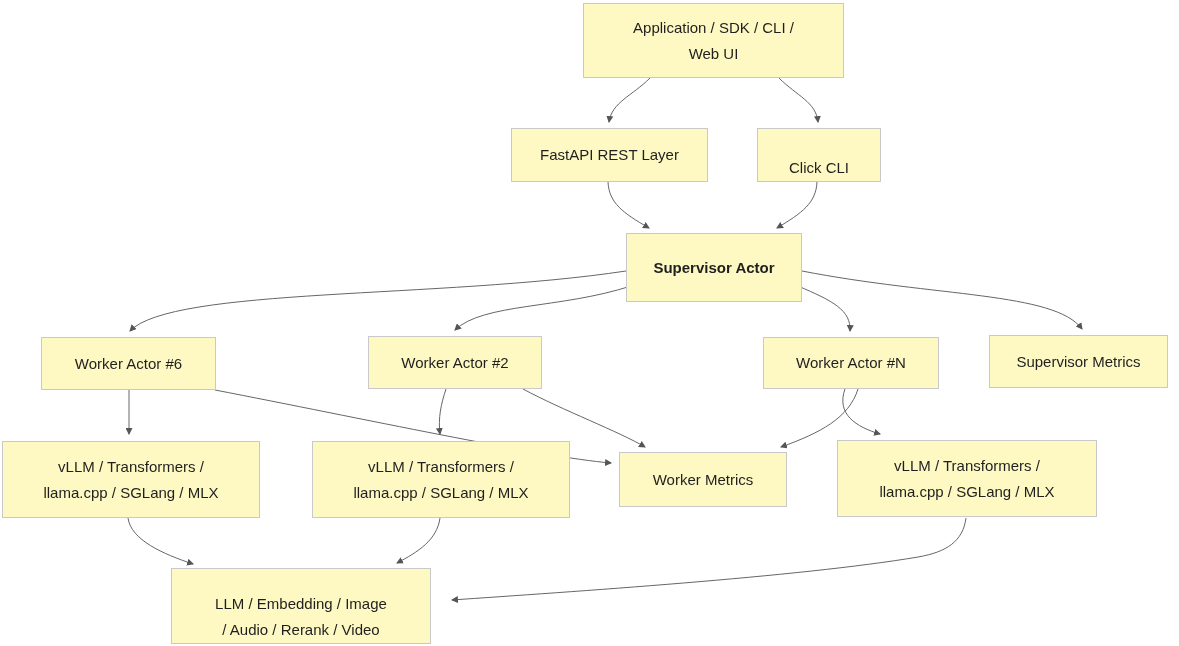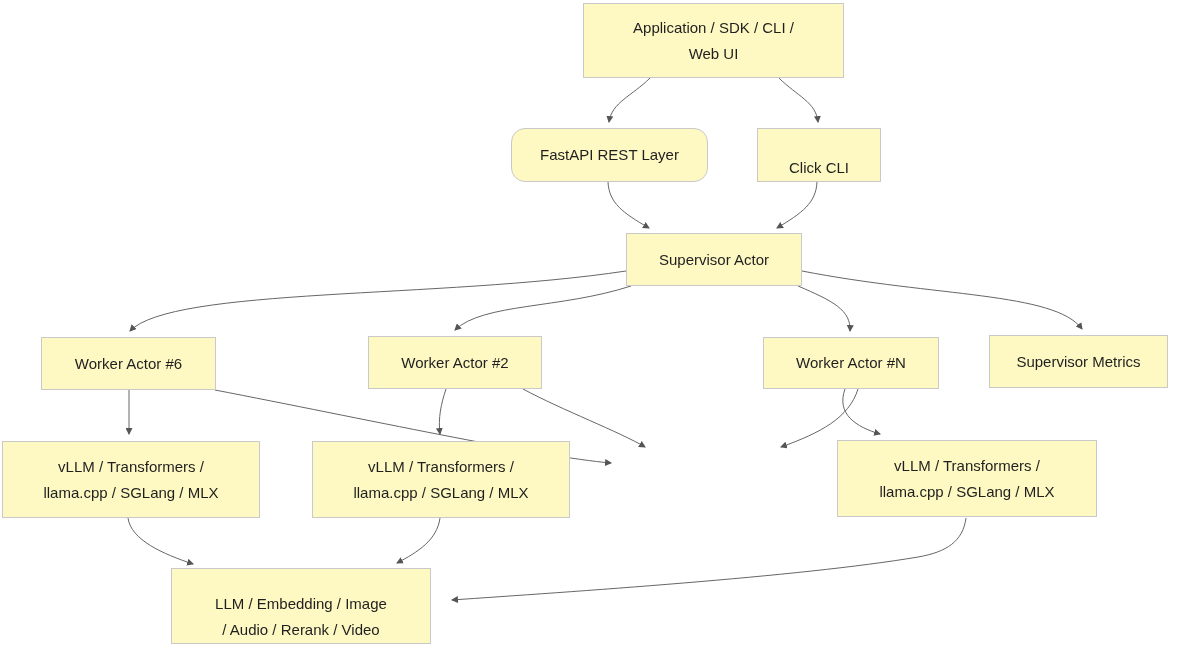--- a/index.html
+++ b/index.html
@@ -57,29 +57,29 @@
       <path d="M 440 518 C 437 540 418 552 397 563" marker-end="url(#arrow)"></path>
       <path d="M 966 518 C 963 541 947 552 918 557 C 800 577 566 592 452 600" marker-end="url(#arrow)"></path>
     </g>
   </svg>
 
   <div class="node" style="left:583px;top:3px;width:261px;height:75px;">
     <div class="nl">Application / SDK / CLI /</div>
     <div class="nl">Web UI</div>
   </div>
 
-  <div class="node" style="left:511px;top:128px;width:197px;height:54px;border-radius:14px;">
+  <div class="node" style="left:511px;top:128px;width:197px;height:54px;">
     <div class="nl">FastAPI REST Layer</div>
   </div>
 
   <div class="node" style="left:757px;top:128px;width:124px;height:54px;justify-content:flex-end;">
     <div class="nl">Click CLI</div>
   </div>
 
-  <div class="node" style="left:626px;top:233px;width:176px;height:53px;">
+  <div class="node" style="left:626px;top:233px;width:176px;height:69px;font-weight:bold;">
     <div class="nl">Supervisor Actor</div>
   </div>
 
   <div class="node" style="left:41px;top:337px;width:175px;height:53px;">
     <div class="nl">Worker Actor #6</div>
   </div>
 
   <div class="node" style="left:368px;top:336px;width:174px;height:53px;">
     <div class="nl">Worker Actor #2</div>
   </div>
@@ -95,20 +95,23 @@
   <div class="node" style="left:2px;top:441px;width:258px;height:77px;">
     <div class="nl">vLLM / Transformers /</div>
     <div class="nl">llama.cpp / SGLang / MLX</div>
   </div>
 
   <div class="node" style="left:312px;top:441px;width:258px;height:77px;">
     <div class="nl">vLLM / Transformers /</div>
     <div class="nl">llama.cpp / SGLang / MLX</div>
   </div>
 
+  <div class="node" style="left:619px;top:452px;width:168px;height:55px;">
+    <div class="nl">Worker Metrics</div>
+  </div>
 
   <div class="node" style="left:837px;top:440px;width:260px;height:77px;">
     <div class="nl">vLLM / Transformers /</div>
     <div class="nl">llama.cpp / SGLang / MLX</div>
   </div>
 
   <div class="node" style="left:171px;top:568px;width:260px;height:76px;justify-content:flex-end;">
     <div class="nl">LLM / Embedding / Image</div>
     <div class="nl">/ Audio / Rerank / Video</div>
   </div>

